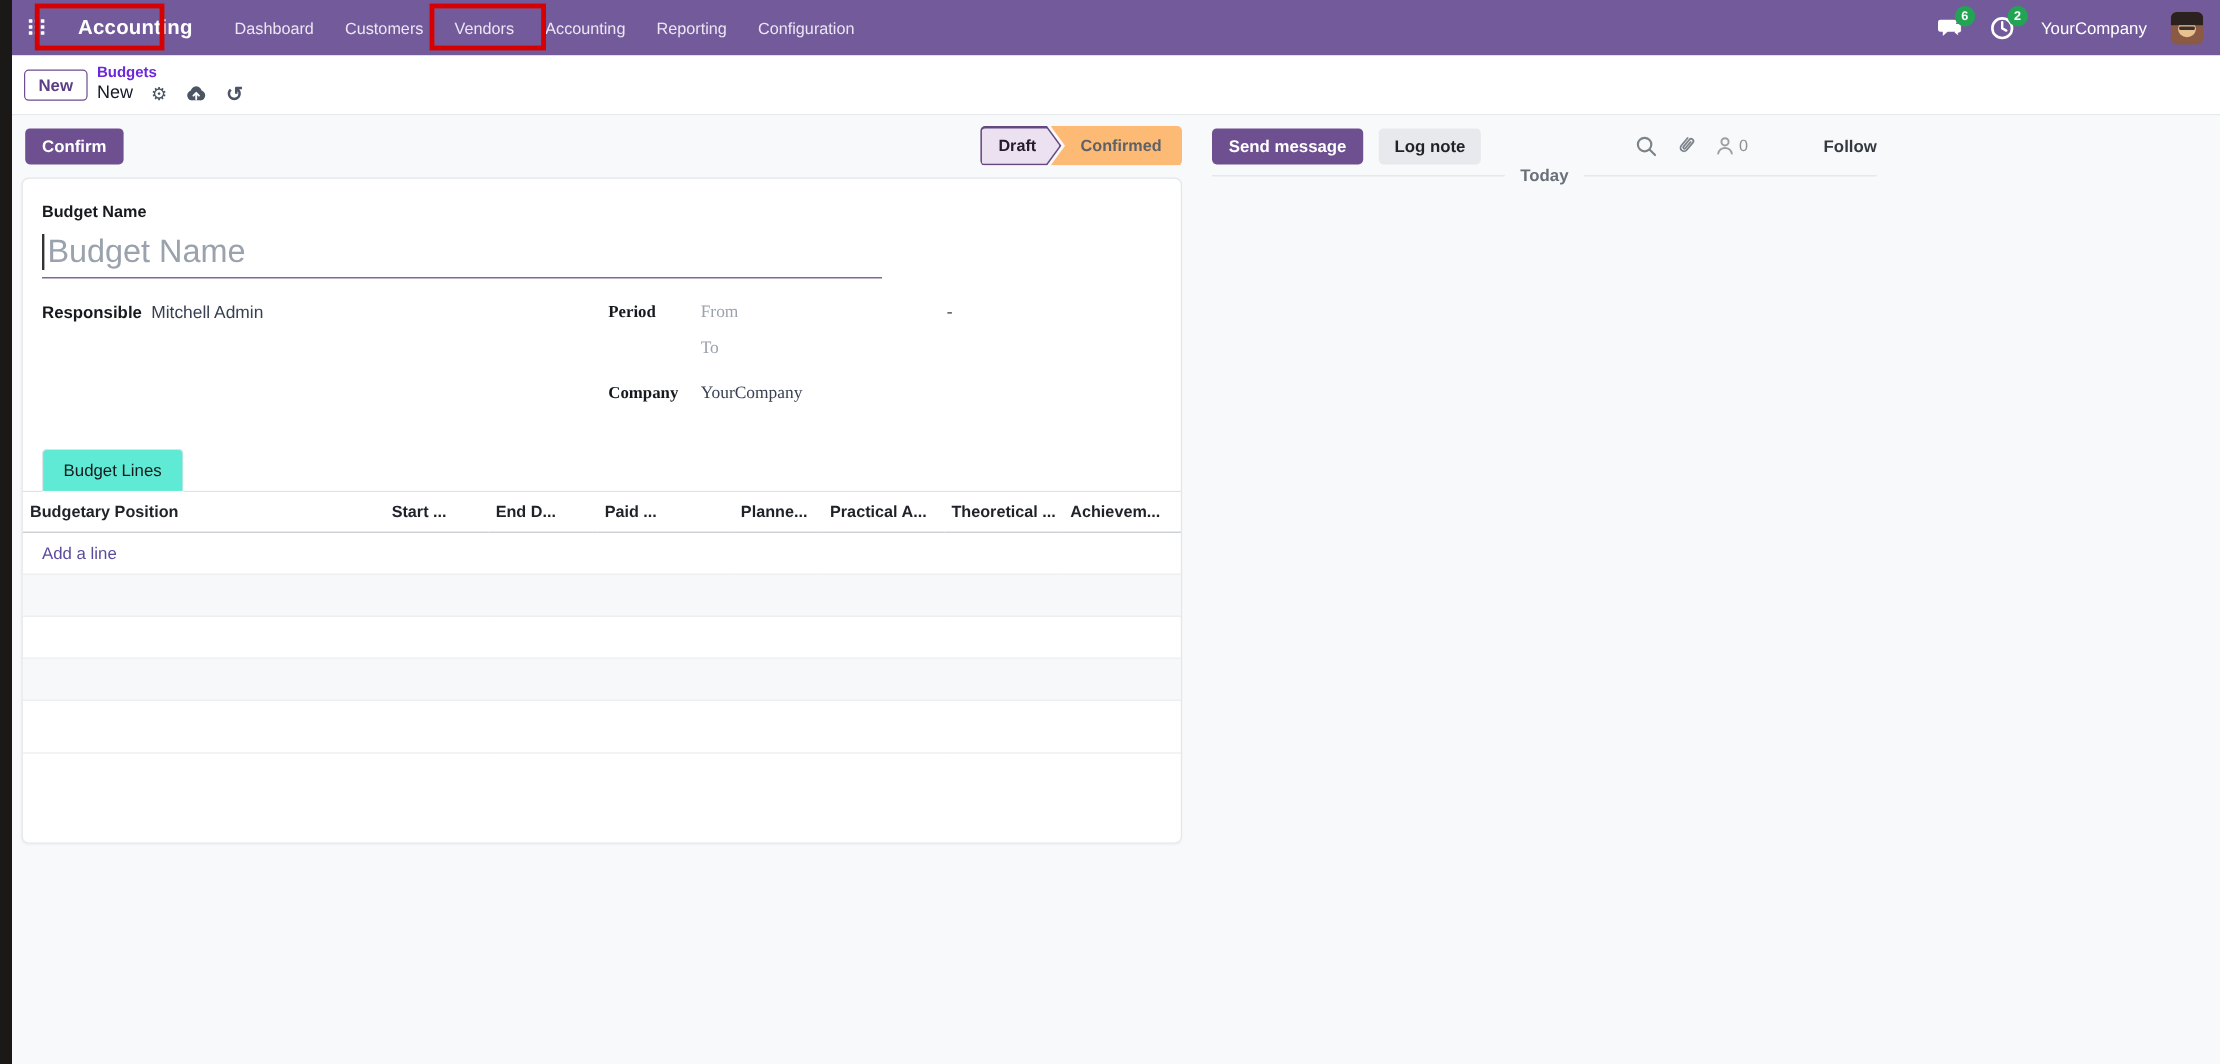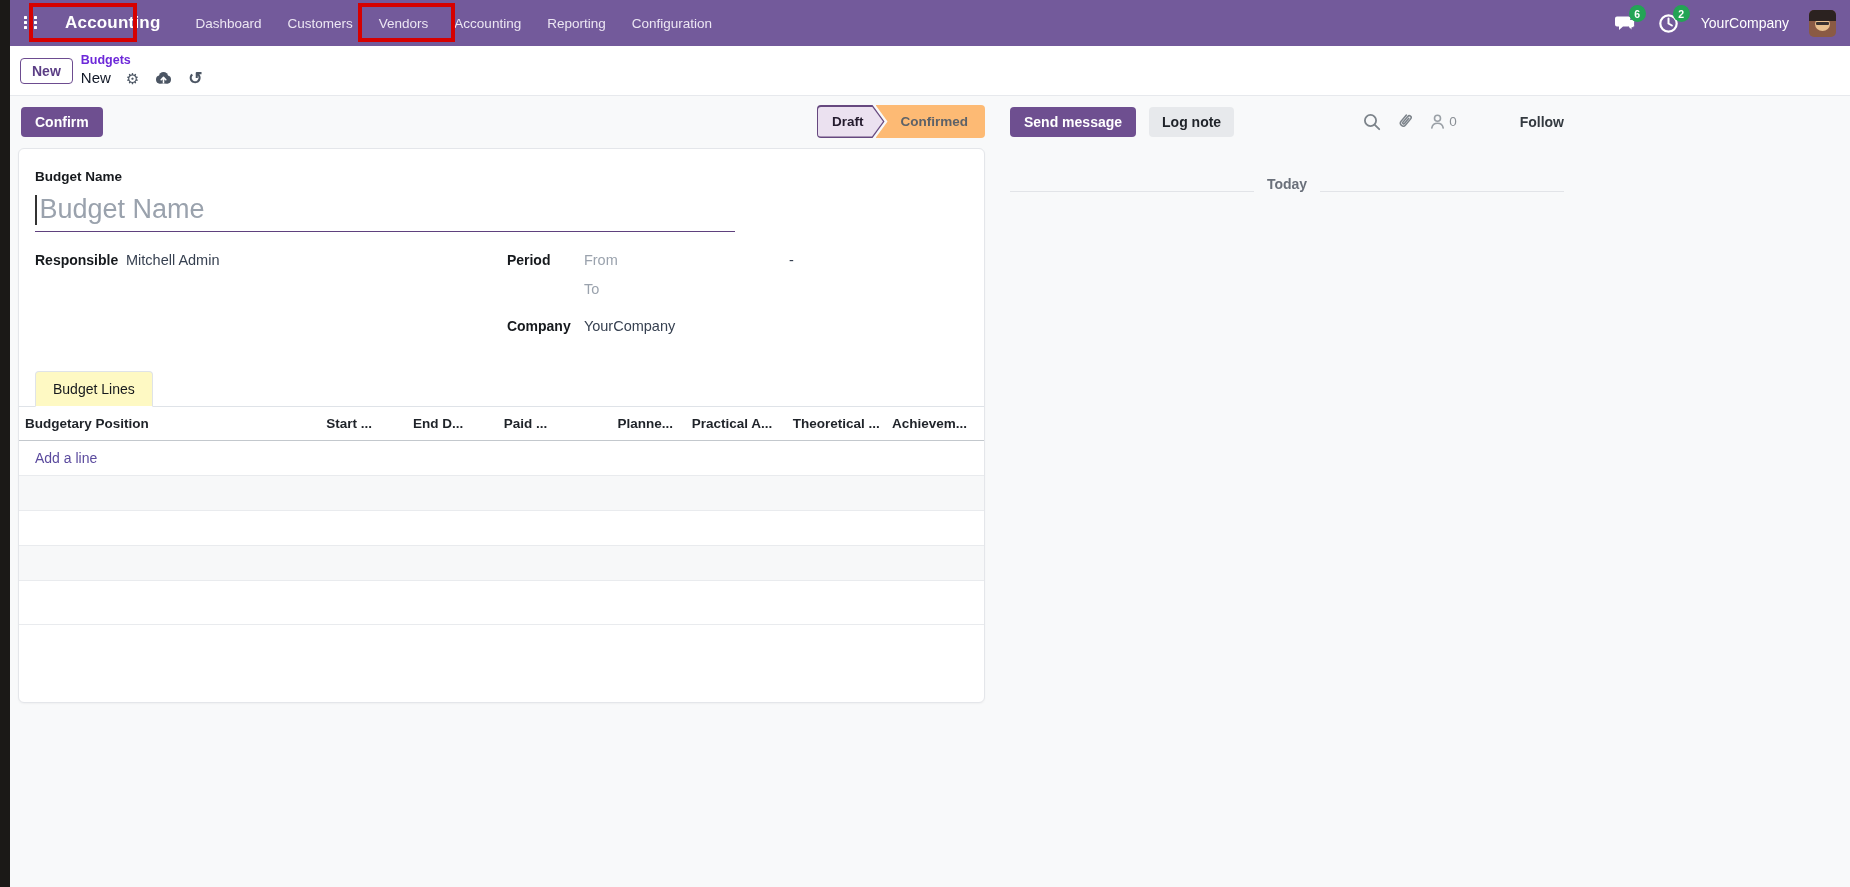--- a/index.html
+++ b/index.html
@@ -89,34 +89,34 @@
     background:#fff; border:1px solid #e4e6ea; border-radius:6px;
     box-shadow:0 1px 2px rgba(0,0,0,.04); padding:20px 16px 0;
   }
   .field-label { font-size:13.5px; font-weight:700; color:#16191d; }
   .bigname { position:relative; width:700px; height:44px; border-bottom:1.5px solid #5f417e; display:flex; align-items:center; margin-top:4px; cursor:text; }
   .caret { width:1.5px; height:30px; background:#333; margin-right:3px; }
   .bigname .ph { font-size:27px; color:#9aa2ad; }
 
   .fields-grid { display:flex; margin-top:20px; }
   .col-left { width:481px; }
-  .col-right { width:470px; }
+  .col-right { width:470px;font-family:Liberation Serif, serif; }
   .frow { display:flex; align-items:baseline; }
   .flabel { font-size:14px; font-weight:700; color:#16191d; flex:0 0 91px; }
   .flabel-r { flex:0 0 77px; }
   .fvalue { font-size:14.5px; color:#374151; cursor:text; }
   .fph { font-size:14.5px; color:#9aa2ad; cursor:text; }
   .period-from { width:196px; }
   .dash-sep { color:#374151; font-size:14.5px; margin-left:9px; }
   .row-to { margin-top:13px; }
   .row-company { margin-top:21px; }
 
   .tabs { margin:37px -16px 0; padding-left:16px; border-bottom:1px solid #dfe3e8; }
   .tab {
-    display:inline-block; padding:9px 17px; font-size:14px; color:#16191d; background:#fef9c3; cursor:pointer;
+    display:inline-block; padding:9px 17px; font-size:14px; color:#16191d; background:#5eead4; cursor:pointer;
     border:1px solid #dfe3e8; border-bottom:1px solid #fff; border-radius:4px 4px 0 0; margin-bottom:-1px; position:relative;
   }
 
   table.lines { width:calc(100% + 32px); margin:0 -16px; border-collapse:collapse; table-layout:fixed; }
   table.lines th {
     text-align:left; font-size:13.5px; font-weight:700; color:#1f2329;
     padding:9px 6px; border-bottom:1px solid #c3c8cd; white-space:nowrap; overflow:hidden;
   }
   th.c0 { width:292px; padding-left:16px; }
   th.c1 { width:84px; } th.c2 { width:88px; } th.c3 { width:110px; }
@@ -131,21 +131,21 @@
   .chatter-top { display:flex; align-items:center; height:33px; }
   .btn-lognote {
     background:#e7e9ec; color:#1f2329; border:none; border-radius:4px; font-family:inherit;
     font-size:14px; font-weight:600; padding:7px 13px; margin-left:13px; cursor:pointer;
   }
   .chat-icons { margin-left:auto; display:flex; align-items:center; gap:15px; }
   .cico { cursor:pointer; display:flex; align-items:center; color:#7c838a; }
   .follower-count { font-size:13.5px; color:#8b9096; margin-left:3px; }
   .follow-link { margin-left:48px; font-size:14px; font-weight:600; color:#343a40; cursor:pointer; }
 
-  .today-divider { display:flex; align-items:flex-end; gap:13px; margin-top:38px; }
+  .today-divider { display:flex; align-items:center; gap:13px; }
   .today-divider .line { flex:1; height:1px; background:#e2e4e8; }
   .today-label { font-size:14px; font-weight:700; color:#6a707a; }
 
   .message { display:flex; gap:10px; margin-top:19px; }
   .msg-avatar { width:36px; height:36px; background:#fdfdfd; border:1px solid #eceef0; border-radius:2px; position:relative; overflow:hidden; }
   .msg-avatar .head { position:absolute; top:5px; left:11px; width:13px; height:16px; border-radius:50%; background:#d9dce1; }
   .msg-avatar .body { position:absolute; bottom:-6px; left:5px; width:26px; height:16px; border-radius:50% 50% 0 0; background:#d9dce1; }
   .msg-time { font-size:13px; color:#9aa2ad; margin-top:1px; }
   .msg-text { font-size:15px; color:#374151; margin-top:3px; }
 

